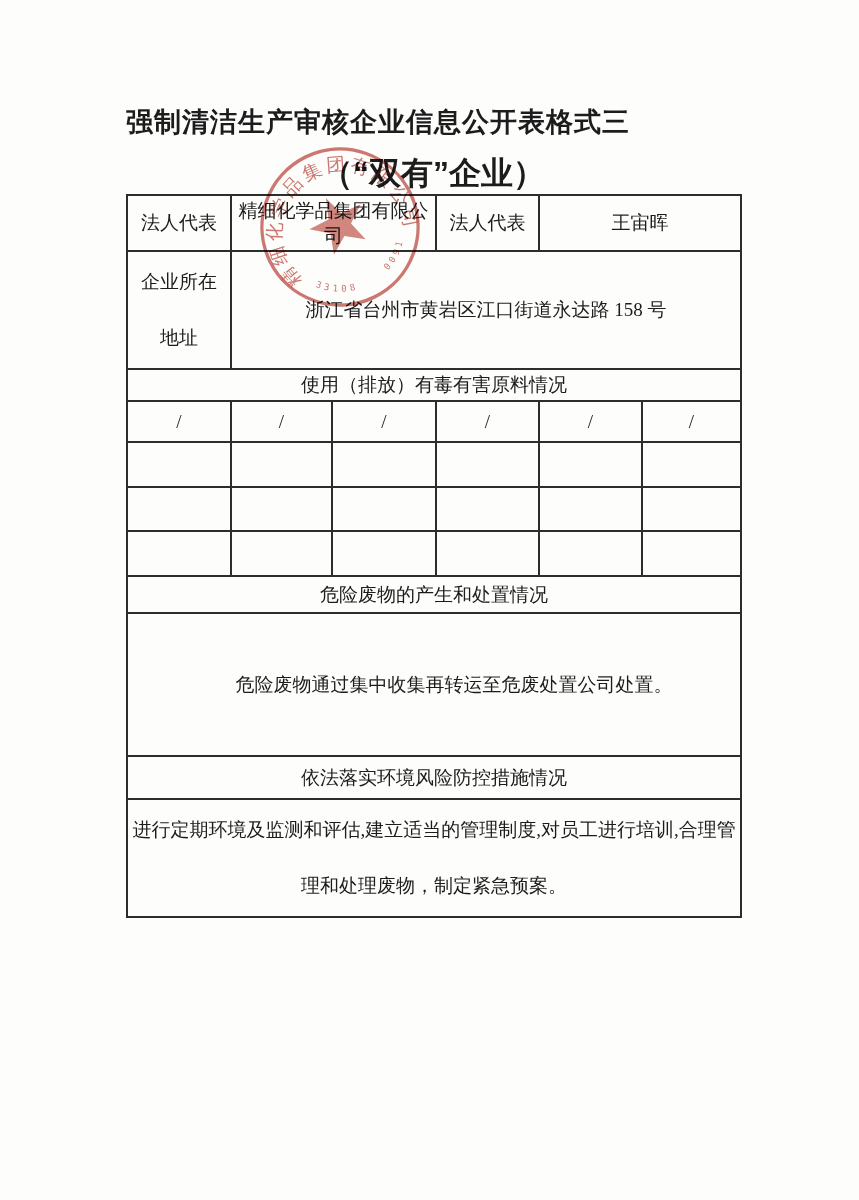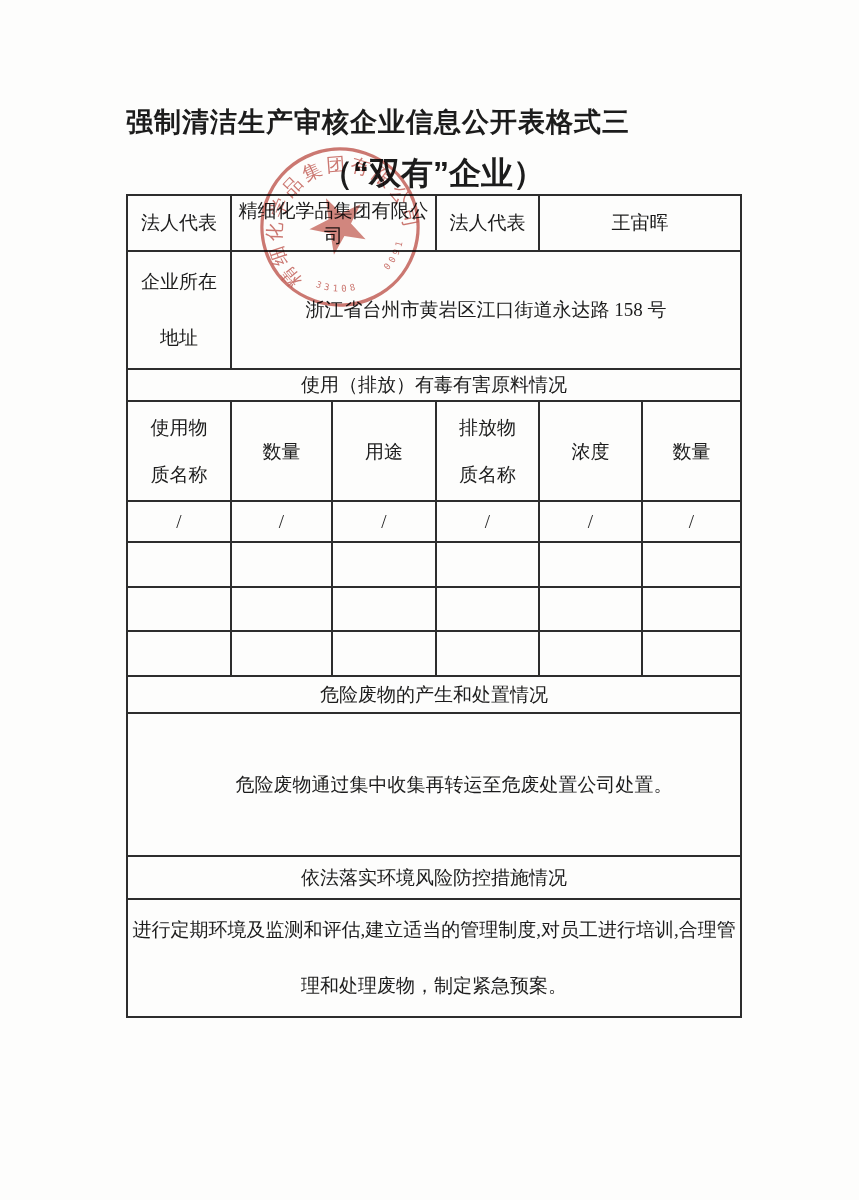--- a/index.html
+++ b/index.html
@@ -76,30 +76,20 @@
         <td colspan="2">王宙晖</td>
       </tr>
       <tr style="height:90px">
         <td class="addr-label">企业所在
 地址</td>
         <td colspan="5">浙江省台州市黄岩区江口街道永达路 158 号</td>
       </tr>
       <tr style="height:26px">
         <td colspan="6">使用（排放）有毒有害原料情况</td>
       </tr>
-      <tr style="height:97px">
-        <td class="hdr">使用物
-质名称</td>
-        <td class="hdr">数量</td>
-        <td class="hdr">用途</td>
-        <td class="hdr">排放物
-质名称</td>
-        <td class="hdr">浓度</td>
-        <td class="hdr">数量</td>
-      </tr>
       <tr style="height:41px">
         <td class="slash-cell">/</td>
         <td class="slash-cell">/</td>
         <td class="slash-cell">/</td>
         <td class="slash-cell">/</td>
         <td class="slash-cell">/</td>
         <td class="slash-cell">/</td>
       </tr>
       <tr style="height:45px">
         <td></td>

